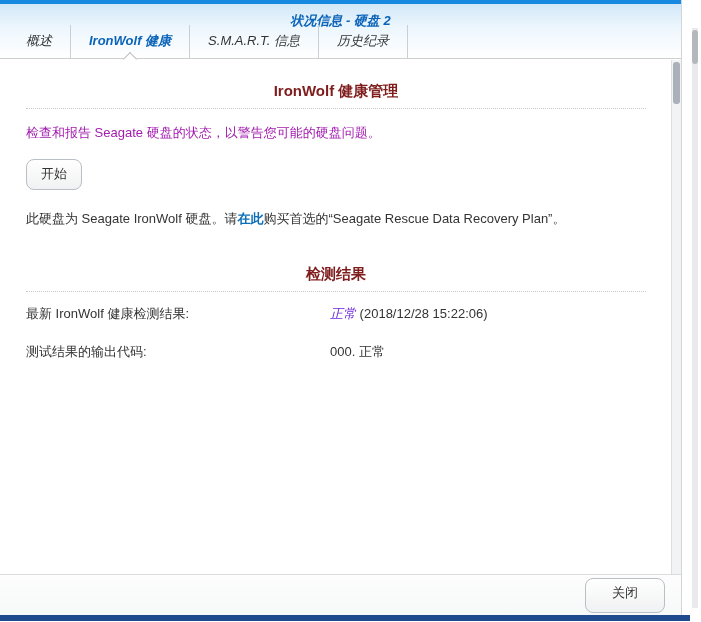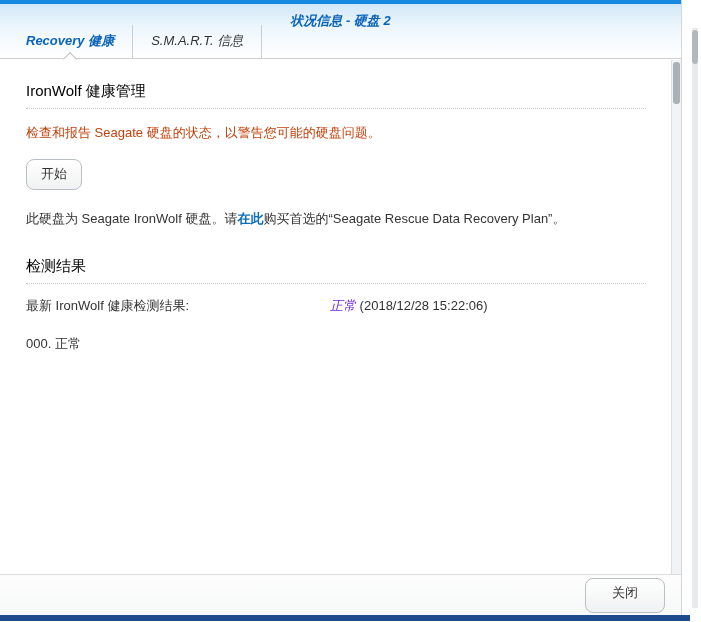--- a/index.html
+++ b/index.html
@@ -19,24 +19,24 @@
           padding-left:8px; border-bottom:1px solid #cfcfcf; }
   .tab { position:relative; padding:7px 18px 8px; font-size:13px; color:#333; cursor:pointer;
          border-right:1px solid #c9cfd4; white-space:nowrap; }
   .tab.active { color:#0c64b8; font-weight:bold; }
   .tab.active::before { content:""; position:absolute; left:50%; bottom:-6px; width:9px; height:9px;
          background:#ffffff; border-top:1px solid #bfbfbf; border-left:1px solid #bfbfbf;
          transform:translateX(-50%) rotate(45deg); z-index:2; }
 
   
   .content { position:absolute; left:0; top:60px; width:672px; height:514px; padding:0 26px; overflow:hidden; background:#fff; }
-  .section-heading { margin-top:22px; font-size:15px; font-weight:normal; color:#000000;
-                     padding-bottom:7px; border-bottom:1px dotted #c9c9c9; }
-  .section-heading.second { margin-top:28px; }
-  .desc { margin-top:15px; font-size:13px; color:#c2410c; line-height:1.45; }
+  .section-heading { margin-top:22px; font-size:15px; font-weight:bold; color:#7f1d1d;
+                     padding-bottom:7px; border-bottom:1px dotted #c9c9c9;text-align:center; }
+  .section-heading.second { margin-top:36px; }
+  .desc { margin-top:15px; font-size:13px; color:#a21caf; line-height:1.45; }
   .btn { display:inline-block; margin-top:16px; padding:5px 14px 6px; font-size:13px; color:#333;
          background:linear-gradient(#ffffff,#f0f1f2); border:1px solid #b9bfc5; border-radius:8px; cursor:pointer; }
   .promo { margin-top:20px; font-size:13px; color:#333; line-height:1.45; }
   .link { color:#0d6eb8; font-weight:bold; text-decoration:none; cursor:pointer; }
   .result-row { display:flex; font-size:13px; color:#333; }
   .result-row.first { margin-top:13px; }
   .result-row.second { margin-top:20px; }
   .result-label { width:304px; flex:0 0 304px; }
   .status-ok { color:#6d28d9;font-style:italic; }
 
@@ -58,22 +58,24 @@
 <body>
 
 <div class="screen">
   <div class="dialog">
 
     <div class="topstrip"></div>
 
     <div class="header">
       <div class="title">状况信息 - 硬盘 2</div>
       <div class="tabs">
-        <div class="tab active">Recovery 健康</div>
+        <div class="tab">概述</div>
+        <div class="tab active">IronWolf 健康</div>
         <div class="tab">S.M.A.R.T. 信息</div>
+        <div class="tab">历史纪录</div>
       </div>
     </div>
 
     <div class="content">
 
       <h2 class="section-heading">IronWolf 健康管理</h2>
 
       <p class="desc">检查和报告 Seagate 硬盘的状态，以警告您可能的硬盘问题。</p>
 
       <button class="btn">开始</button>
@@ -81,20 +83,21 @@
       <p class="promo"><span>此硬盘为 Seagate IronWolf 硬盘。请</span><a class="link">在此</a><span>购买首选的“Seagate Rescue Data Recovery Plan”。</span></p>
 
       <h2 class="section-heading second">检测结果</h2>
 
       <div class="result-row first">
         <div class="result-label">最新 IronWolf 健康检测结果:</div>
         <div class="result-value"><span class="status-ok">正常</span><span> (2018/12/28 15:22:06)</span></div>
       </div>
 
       <div class="result-row second">
+        <div class="result-label">测试结果的输出代码:</div>
         <div class="result-value">000. 正常</div>
       </div>
 
     </div>
 
     <div class="dlg-scroll">
       <div class="thumb"></div>
     </div>
 
     <div class="footer">

